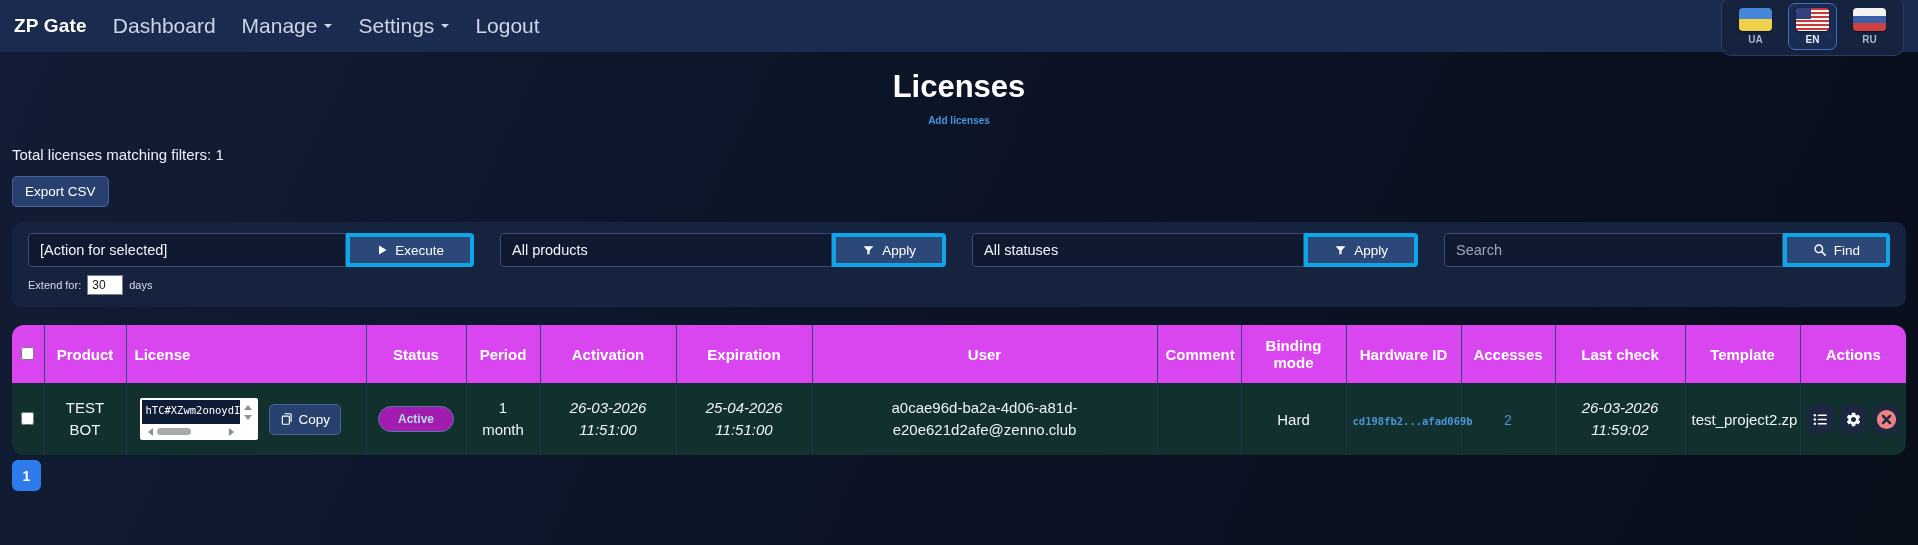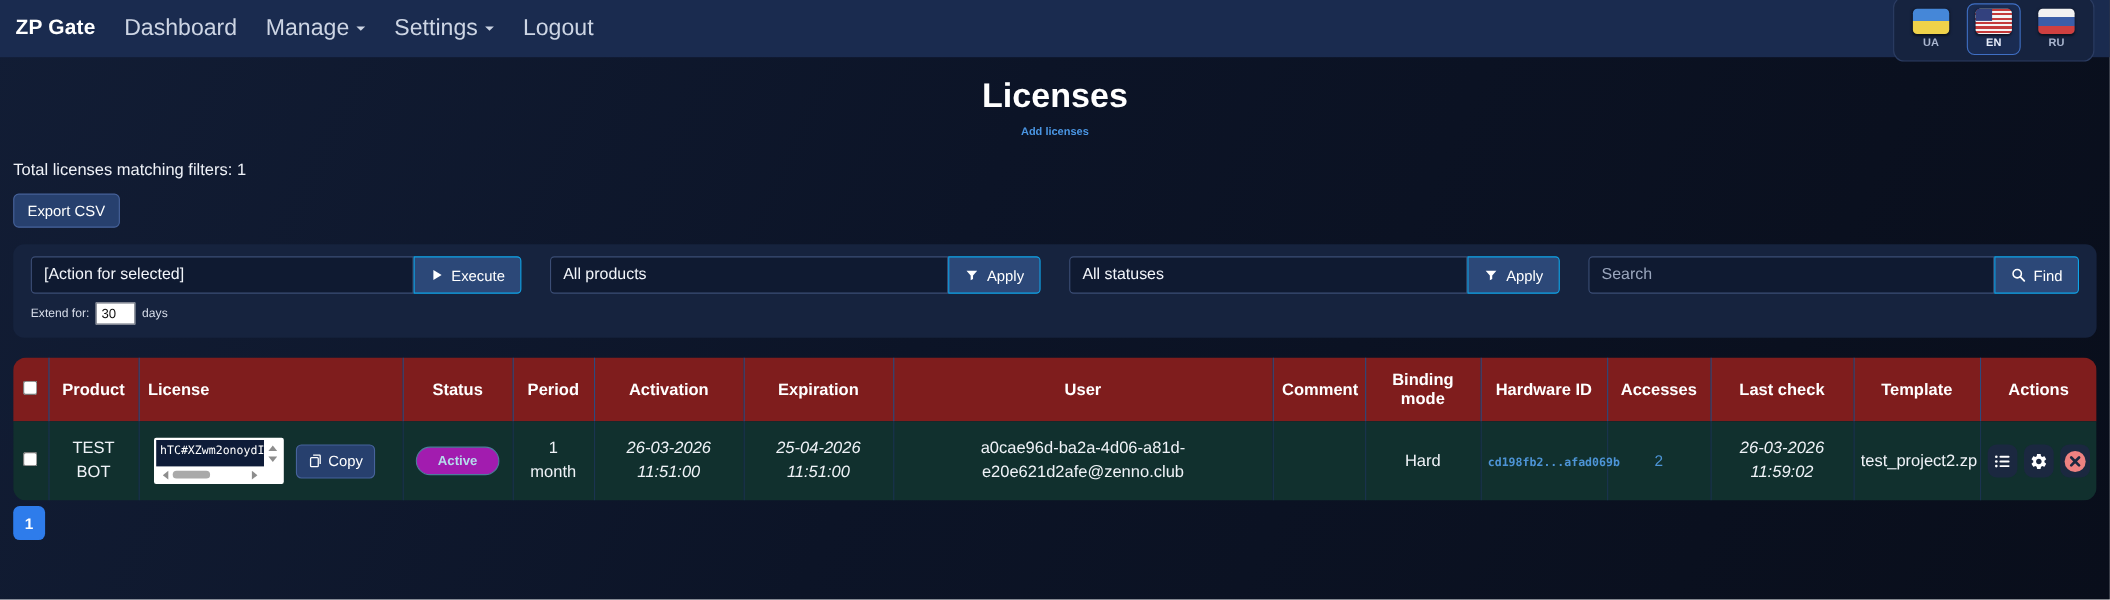--- a/index.html
+++ b/index.html
@@ -67,34 +67,34 @@
   .fgroup + .fgroup { margin-left: 26px; }
   .fselect, .finput {
     flex: 1; height: 34px; background: #0f1a31; border: 1px solid #3c4e76;
     color: #f2f5fa; font-size: 14.5px; display: flex; align-items: center;
     padding: 0 11px; border-radius: 4px 0 0 4px; cursor: pointer; min-width: 0;
   }
   input.finput { font-family: inherit; border-radius: 4px 0 0 4px; }
   input.finput::placeholder { color: #9aa6bd; }
   .fbtn {
     height: 34px; border-radius: 0 4px 4px 0; border-left: none;
-    background: #2c4878; border: 1px solid #0ea5e9; padding: 0 14px;
+    background: #2c4878; border: 4px solid #0ea5e9; padding: 0 26px;
   }
   .extend-row { display: flex; align-items: center; margin-top: 8px; gap: 6px; }
   .extend-label, .extend-suffix { font-size: 11px; color: #d7dde9; }
   .extend-input {
     width: 36px; height: 20px; background: #ffffff; color: #111;
     border: 1px solid #7a7f8a; font-size: 12px; padding: 0 4px; font-family: inherit;
   }
 
   
   .table-wrap { margin-top: 18px; border-radius: 12px; overflow: hidden; }
   table { width: 100%; border-collapse: collapse; table-layout: fixed; }
   thead th {
-    background: #7f1d1d; color: #ffffff; font-size: 15px; font-weight: 700;
+    background: #d946ef; color: #ffffff; font-size: 15px; font-weight: 700;
     height: 58px; text-align: center; padding: 4px 8px; border-right: 1px solid #2c4b7f;
   }
   thead th:last-child { border-right: none; }
   thead th.th-license { text-align: left; }
   tbody td {
     background: #11302e; height: 72px; text-align: center; vertical-align: middle;
     font-size: 15px; color: #f0f3f8; padding: 4px 6px; border-right: 1px solid #1b3350;
   }
   tbody td:last-child { border-right: none; }
   .cell-narrow { max-width: 58px; margin: 0 auto; line-height: 1.45; }

